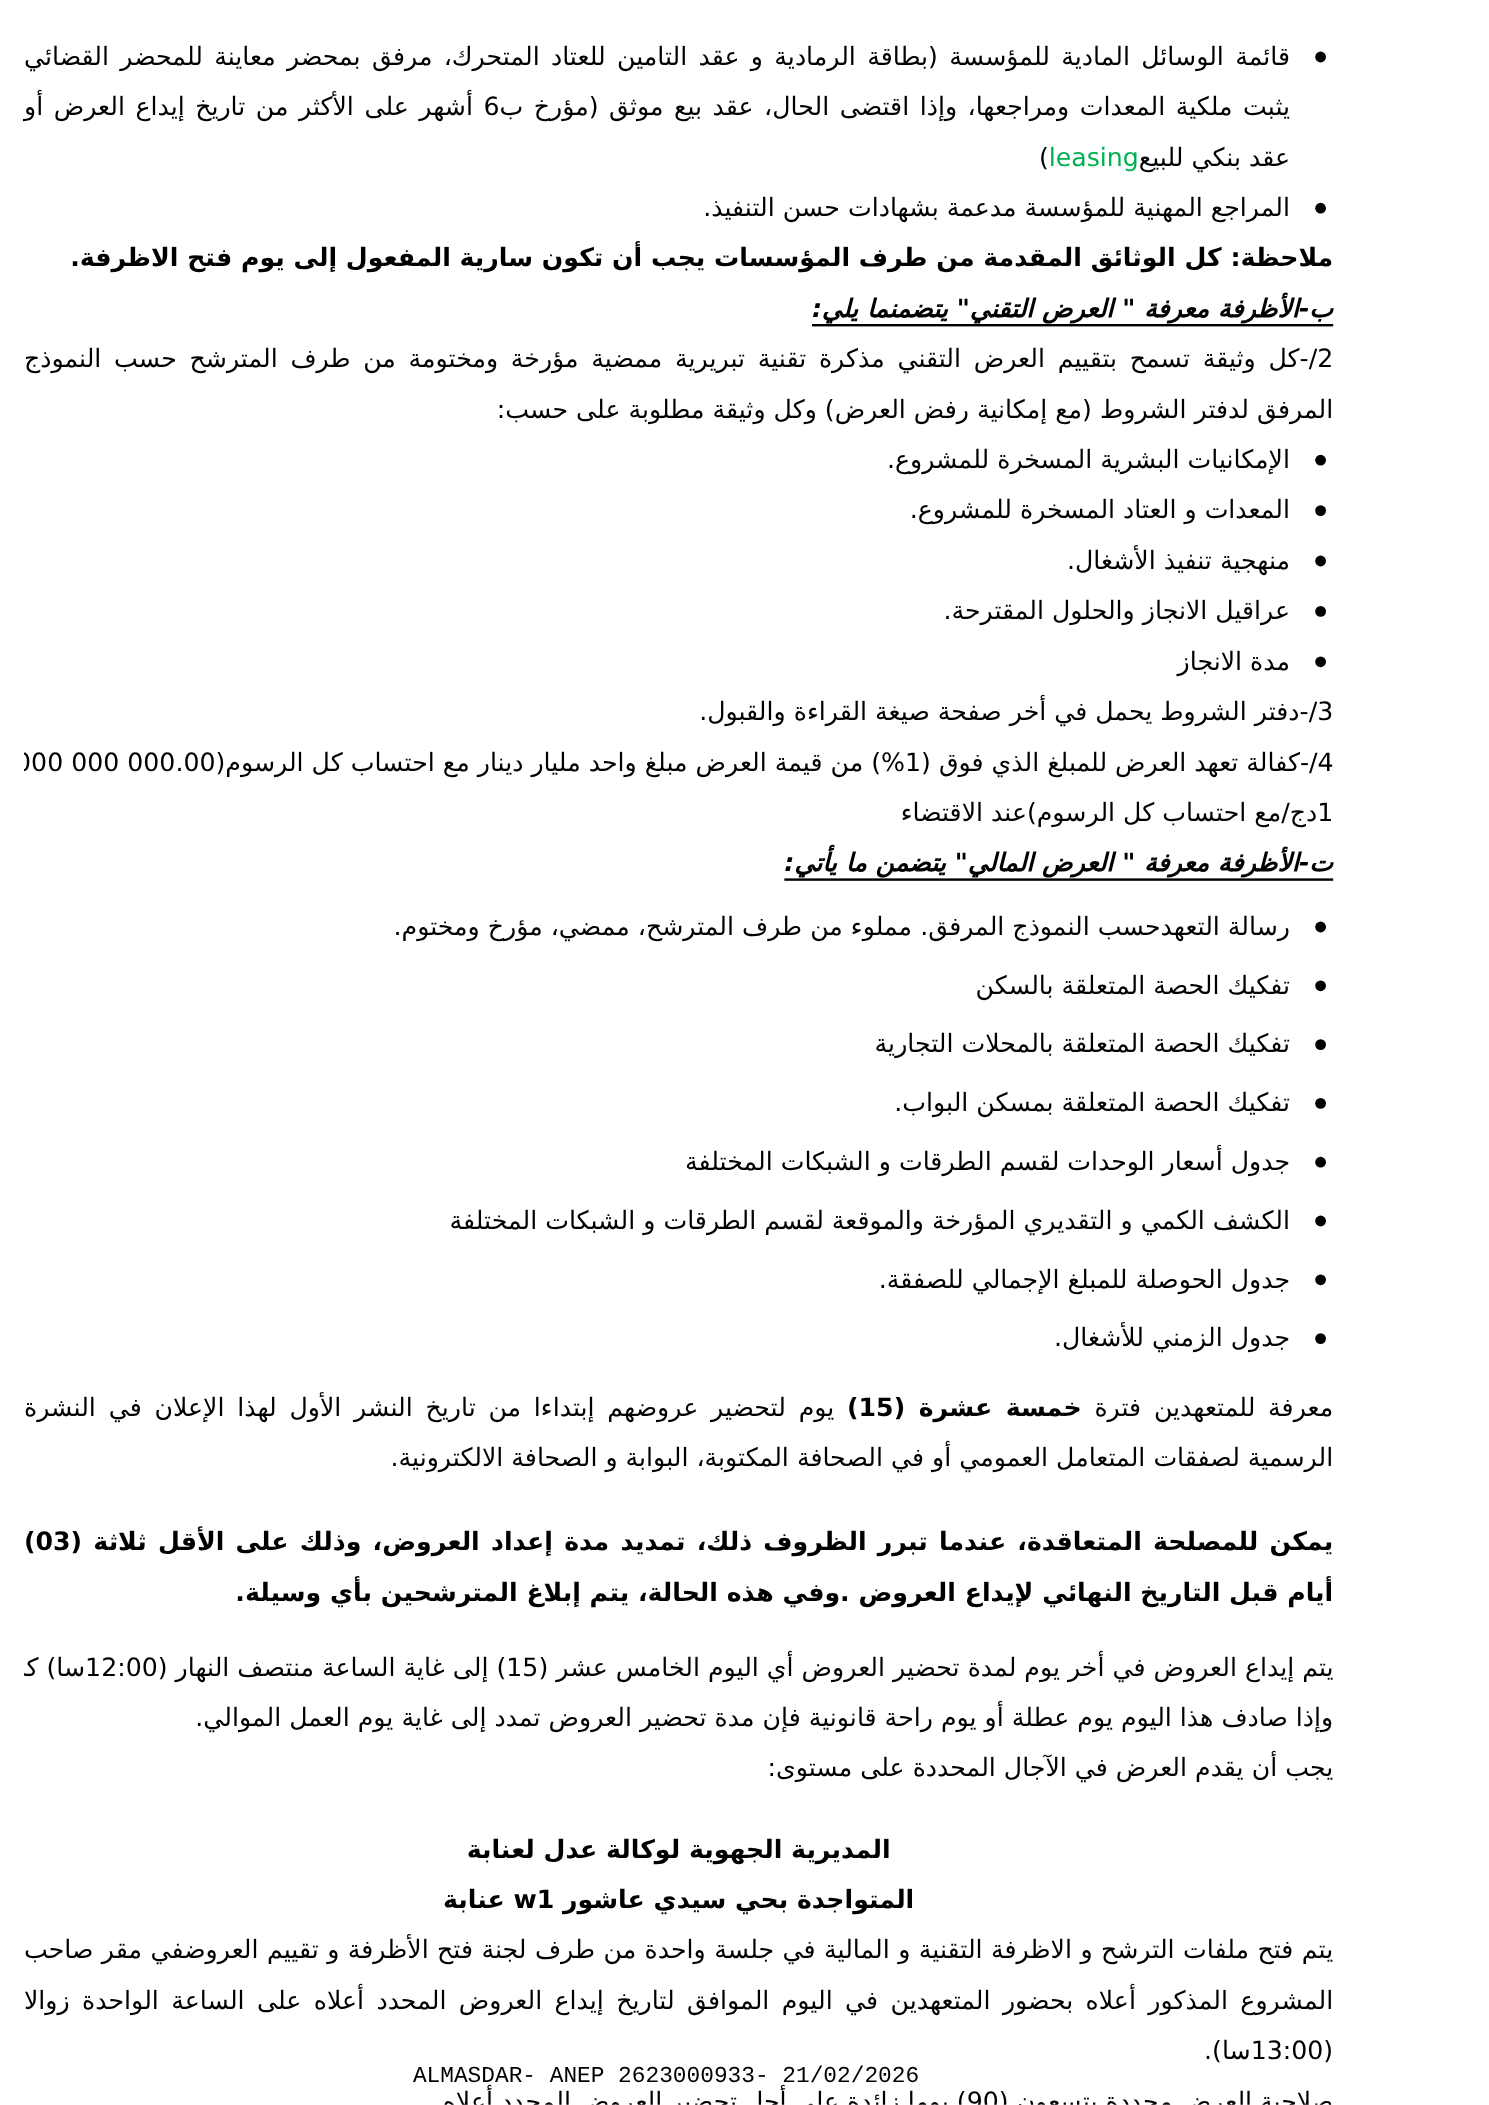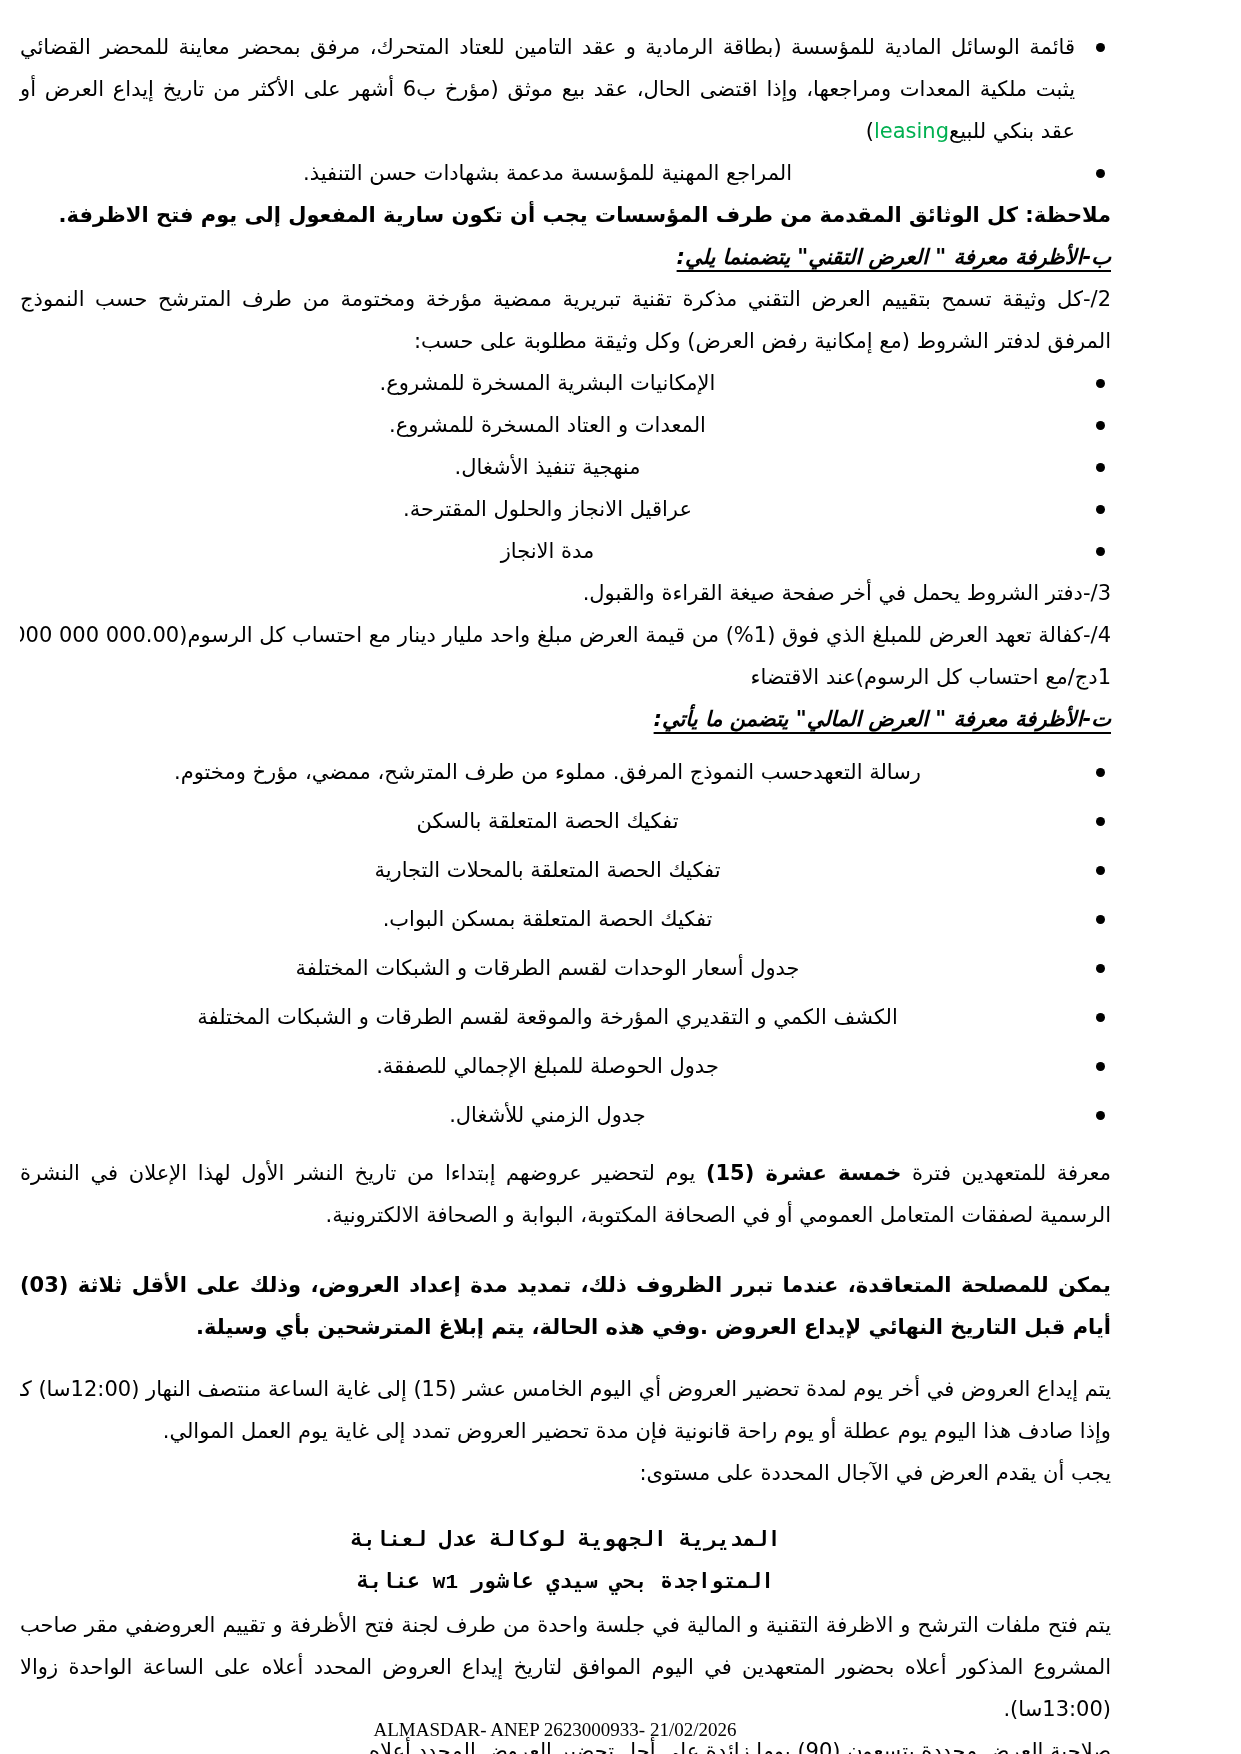--- a/index.html
+++ b/index.html
@@ -26,21 +26,21 @@
   .right   { text-align: right; }
   .nowrap  { white-space: nowrap; overflow: hidden; }
   .bold    { font-weight: bold; }
 
   
   .li {
     position: relative;
     padding-right: 36px;
     text-align: justify;
   }
-  .li.single { text-align: center; }
+  .li.single { text-align: right; }
   .dot {
     position: absolute;
     right: 6px;
     top: 17px;
     width: 9px;
     height: 9px;
     border-radius: 50%;
     background: #000;
   }
   .fin .li { line-height: 33px; margin-top: 16px; }
@@ -51,31 +51,31 @@
     font-style: italic;
     text-decoration: underline;
     text-underline-offset: 6px;
     text-decoration-thickness: 2px;
     text-align: right;
   }
   .ltr-num { direction: ltr; unicode-bidi: embed; }
 
   .address-block { text-align: center; font-weight: bold; }
   .mt20 { margin-top: 20px; }
-  .mt26 { margin-top: 26px; font-family: Liberation Mono, monospace; }
+  .mt26 { margin-top: 26px; }
   .mt28 { margin-top: 28px; font-weight: bold; }
 
   .footer {
     position: absolute;
     left: 0;
     bottom: 12px;
     width: 1110px;
     text-align: center;
     direction: ltr;
-    font-family: Liberation Serif, serif;
+    font-family: Liberation Mono, monospace;
     font-size: 19px;
     line-height: 24px;
     color: #000;
   }
 </style>
 </head>
 <body>
 
 <div class="page">
 

